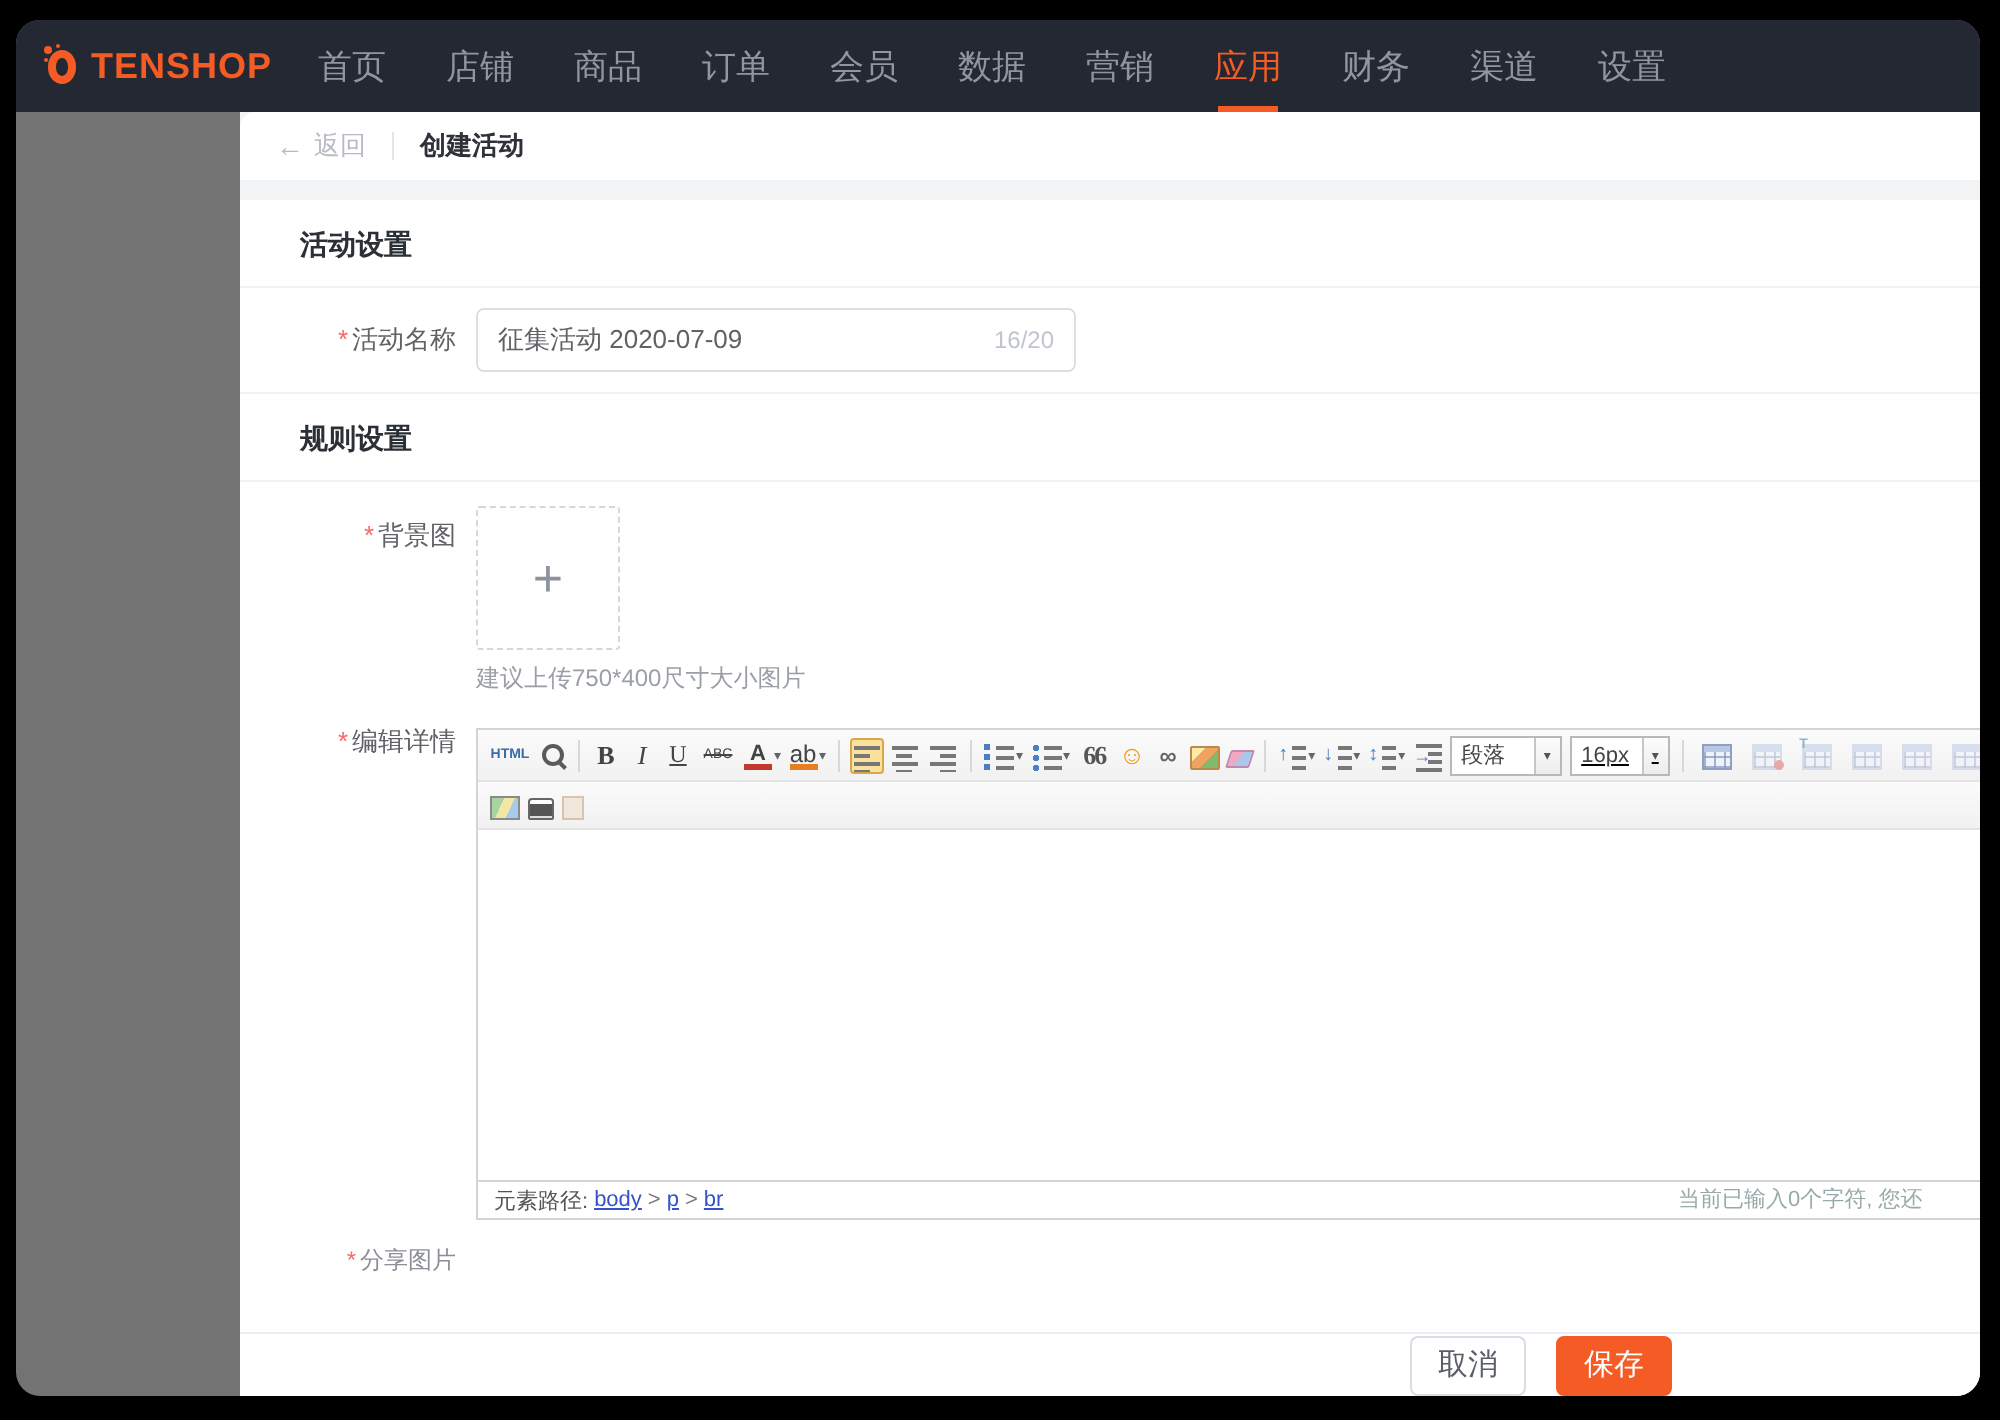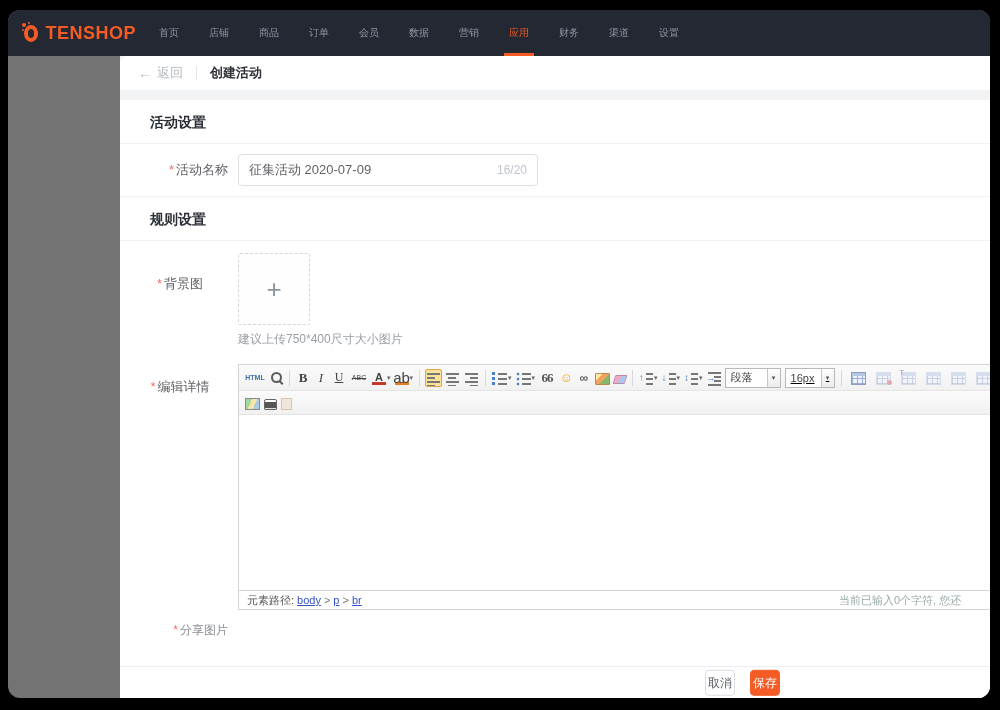--- a/index.html
+++ b/index.html
@@ -8,21 +8,21 @@
   body{background:#000; font-family:"Liberation Sans","DejaVu Sans",sans-serif; overflow:hidden;}
   .window{position:absolute; left:8px; top:10px; width:982px; height:688px; border-radius:12px; overflow:hidden; background:#737373;}
 
   
   .navbar{position:absolute; left:0; top:0; right:0; height:46px; background:#232833; display:flex; align-items:stretch;}
   .logo{display:flex; align-items:center; padding-left:16px; width:128px;}
   .logo-ic{width:17px; height:17px; border:4px solid var(--brand); border-radius:50%; position:relative; margin-right:7px;}
   .logo-ic::before{content:""; position:absolute; left:-6px; top:-6px; width:4px; height:4px; background:var(--brand); border-radius:50%; box-shadow:5px -2px 0 -1px var(--brand), -1px 5px 0 -1px var(--brand);}
   .logo-tx{color:var(--brand); font-size:18px; font-weight:bold; letter-spacing:.5px;}
   .nav-items{display:flex; align-items:stretch; margin-left:8px;}
-  .nav-item{position:relative; display:flex; align-items:center; padding:0 15px; font-size:10px; color:#9096a1; cursor:pointer;}
+  .nav-item{position:relative; display:flex; align-items:center; padding:0 15px; font-size:17px; color:#9096a1; cursor:pointer;}
   .nav-item.active{color:var(--brand);}
   .nav-item.active::after{content:""; position:absolute; left:50%; transform:translateX(-50%); bottom:0; width:30px; height:3px; background:var(--brand);}
 
   
   .sidebar{position:absolute; left:0; top:46px; bottom:0; width:112px; background:#232833; padding-top:16px;}
   .side-item{display:flex; align-items:center; height:26px; padding-left:15px; color:#d5d9e0; font-size:12px; cursor:pointer;}
   .side-ic{width:12px; height:12px; margin-right:9px; position:relative; flex:none;}
   .ic-circle-dot{border:1px solid #9aa0ab; border-radius:50%;}
   .ic-circle-dot::after{content:""; position:absolute; left:3px; top:3px; width:4px; height:4px; border:1px solid #9aa0ab; border-radius:50%;}
   .ic-megaphone{background:#9aa0ab; clip-path:polygon(0 38%,40% 38%,95% 5%,95% 95%,40% 62%,0 62%); margin-top:1px;}
@@ -35,21 +35,21 @@
   .hd-div{width:1px; height:14px; background:#e3e5e8; margin:0 13px;}
   .pg-title{color:#2e3138; font-weight:bold;}
 
   .content{position:absolute; left:0; top:44px; right:0; bottom:32px; background:#fff; overflow:hidden;}
   .sec-head{padding:14px 0 11px 30px; font-size:14px; font-weight:bold; color:#2b2f36; border-bottom:1px solid #f0f1f3;}
   .section2{margin-top:10px; border-top:1px solid #f0f1f3;}
 
   .frow{display:flex; align-items:center; margin-top:10px; padding-left:12px;}
   .frow.top{align-items:flex-start;}
   .flabel{width:96px; text-align:right; font-size:13px; color:#606266; margin-right:10px; line-height:32px; flex:none;}
-  .frow.top .flabel{line-height:20px; margin-top:21px;text-align:center;}
+  .frow.top .flabel{line-height:20px; margin-top:5px;}
   .req{color:var(--danger); margin-right:2px;}
 
   .ibox{position:relative; width:300px; height:32px; border:1px solid #dcdfe6; border-radius:4px; display:flex; align-items:center; padding:0 10px; font-size:13px; color:#606266; background:#fff;}
   .ibox .val{flex:1; white-space:nowrap; overflow:hidden;}
   .counter{color:#c0c4cc; font-size:12px; margin-left:6px;}
   .cal-ic{width:13px; height:12px; border:1px solid #c0c4cc; border-radius:2px; position:relative; flex:none;}
   .cal-ic::before{content:""; position:absolute; top:2px; left:0; right:0; height:1px; background:#c0c4cc;}
   .adv-link{margin-left:12px; font-size:13px; color:var(--danger); cursor:pointer;}
 
   .upload-box{width:72px; height:72px; border:1px dashed #d4d7dc; border-radius:2px; display:flex; align-items:center; justify-content:center; color:#8c939d; font-size:26px; font-weight:300; background:#fefefe; cursor:pointer;}
@@ -64,21 +64,21 @@
   .tb-ic{display:inline-flex; align-items:center; justify-content:center; width:14px; height:16px; font-size:11px; color:#444; position:relative; flex:none;}
   .mini-car{font-size:7px; color:#666; margin-left:1px;}
   .ic-html{font-size:7px; font-weight:bold; color:#3a6ca8; width:20px;}
   .ic-mag::before{content:""; position:absolute; left:2px; top:2px; width:7px; height:7px; border:2px solid #5a5a5a; border-radius:50%;}
   .ic-mag::after{content:""; position:absolute; right:1px; bottom:1px; width:2px; height:5px; background:#5a5a5a; transform:rotate(-45deg);}
   .ic-b{font-family:"Liberation Serif",serif; font-weight:bold; font-size:13px;}
   .ic-i{font-family:"Liberation Serif",serif; font-style:italic; font-size:13px;}
   .ic-u{font-family:"Liberation Serif",serif; font-size:12px; text-decoration:underline;}
   .ic-abc{font-size:7px; text-decoration:line-through; width:18px;}
   .ic-a{font-weight:bold; font-size:11px; height:13px; border-bottom:3px solid #c0392b; margin-top:2px;}
-  .ic-hl{font-size:15px; height:13px; border-bottom:3px solid #e67e22; margin-top:2px;}
+  .ic-hl{font-size:12px; height:13px; border-bottom:3px solid #e67e22; margin-top:2px;}
   .ic-al{width:15px;}
   .ic-al{background-repeat:no-repeat; background-image:linear-gradient(#777,#777),linear-gradient(#777,#777),linear-gradient(#777,#777),linear-gradient(#777,#777); background-size:13px 2px,8px 2px,13px 2px,8px 2px;}
   .ic-al.l{background-position:1px 3px,1px 7px,1px 11px,1px 15px;}
   .ic-al.c{background-position:1px 3px,3px 7px,1px 11px,3px 15px;}
   .ic-al.r{background-position:1px 3px,6px 7px,1px 11px,6px 15px;}
   .tb-it.active{background:#fbe29b; border:1px solid #d9a64e; padding:0;}
   .ic-ol,.ic-ul{width:15px; background-repeat:no-repeat;}
   .ic-ol{background-image:linear-gradient(#4b7ec8,#4b7ec8),linear-gradient(#4b7ec8,#4b7ec8),linear-gradient(#4b7ec8,#4b7ec8),linear-gradient(#777,#777),linear-gradient(#777,#777),linear-gradient(#777,#777); background-size:3px 3px,3px 3px,3px 3px,9px 2px,9px 2px,9px 2px; background-position:0 2px,0 7px,0 12px,6px 3px,6px 8px,6px 13px;}
   .ic-ul{background-image:radial-gradient(circle,#4b7ec8 1.5px,transparent 1.6px),radial-gradient(circle,#4b7ec8 1.5px,transparent 1.6px),radial-gradient(circle,#4b7ec8 1.5px,transparent 1.6px),linear-gradient(#777,#777),linear-gradient(#777,#777),linear-gradient(#777,#777); background-size:4px 4px,4px 4px,4px 4px,9px 2px,9px 2px,9px 2px; background-position:0 2px,0 7px,0 12px,6px 3px,6px 8px,6px 13px;}
   .ic-quote{font-family:"Liberation Serif",serif; font-weight:bold; font-size:13px; letter-spacing:-1px; color:#555; width:16px;}
@@ -104,21 +104,21 @@
   .path-sep{color:#777;}
   .wordcount{position:absolute; left:600px; top:0; line-height:19px; color:#9aa; white-space:nowrap;}
 
   
   .partial{position:relative; height:40px; margin-top:12px;}
   .partial .plabel{position:absolute; left:12px; width:96px; text-align:right; font-size:12px; color:#8c8f96;}
 
   
   .footer{position:absolute; left:0; right:0; bottom:0; height:32px; background:#fff; border-top:1px solid #ebeef5;}
   .btns{position:absolute; left:585px; top:50%; transform:translateY(-50%); display:flex; gap:15px;}
-  .btn{font-size:12px; border-radius:4px; padding:5px 2px; cursor:pointer; line-height:1.2;}
+  .btn{font-size:15px; border-radius:4px; padding:5px 13px; cursor:pointer; line-height:1.2;}
   .btn-cancel{background:#fff; border:1px solid #d9dce3; color:#5a5e66;}
   .btn-save{background:var(--brand); border:1px solid var(--brand); color:#fff;}
 </style>
 </head>
 <body>
 
 <div class="window">
 
   <div class="navbar">
     <div class="logo">

